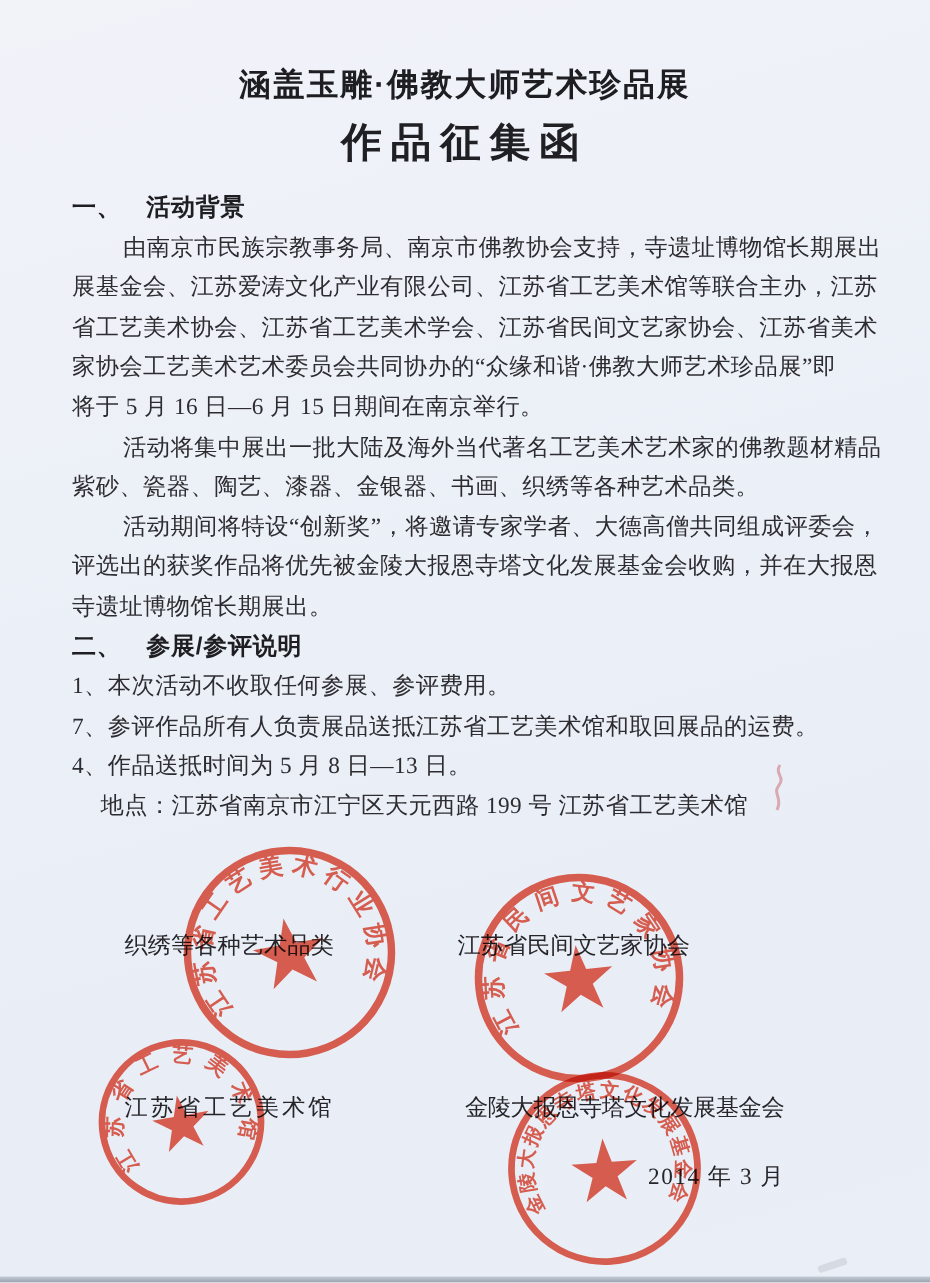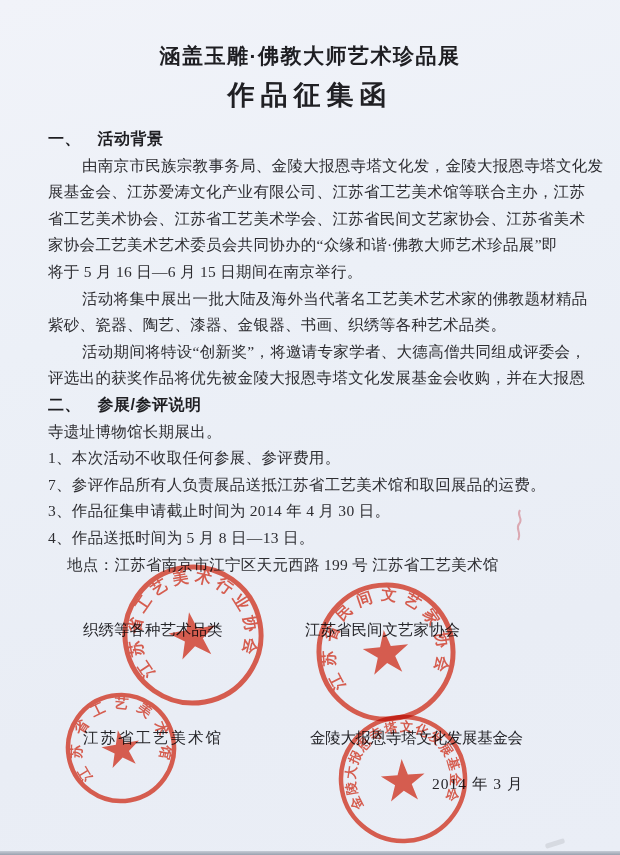--- a/index.html
+++ b/index.html
@@ -53,34 +53,33 @@
 
 <div class="page">
 
   <div class="titles">
     <div class="title1">涵盖玉雕·佛教大师艺术珍品展</div>
     <div class="title2">作品征集函</div>
   </div>
 
   <div class="body">
     <div class="ln hd">一、　活动背景</div>
-    <div class="ln ind">由南京市民族宗教事务局、金陵大报恩寺塔文化发，金陵大报恩寺塔文化发</div>
+    <div class="ln ind">由南京市民族宗教事务局、南京市佛教协会支持，寺遗址博物馆长期展出</div>
     <div class="ln">展基金会、江苏爱涛文化产业有限公司、江苏省工艺美术馆等联合主办，江苏</div>
     <div class="ln">省工艺美术协会、江苏省工艺美术学会、江苏省民间文艺家协会、江苏省美术</div>
     <div class="ln">家协会工艺美术艺术委员会共同协办的“众缘和谐·佛教大师艺术珍品展”即</div>
     <div class="ln">将于 5 月 16 日—6 月 15 日期间在南京举行。</div>
     <div class="ln ind">活动将集中展出一批大陆及海外当代著名工艺美术艺术家的佛教题材精品</div>
     <div class="ln">紫砂、瓷器、陶艺、漆器、金银器、书画、织绣等各种艺术品类。</div>
     <div class="ln ind">活动期间将特设“创新奖”，将邀请专家学者、大德高僧共同组成评委会，</div>
     <div class="ln">评选出的获奖作品将优先被金陵大报恩寺塔文化发展基金会收购，并在大报恩</div>
+    <div class="ln">寺遗址博物馆长期展出。</div>
     <div class="ln hd">二、　参展/参评说明</div>
-    <div class="ln">寺遗址博物馆长期展出。</div>
     <div class="ln">1、本次活动不收取任何参展、参评费用。</div>
     <div class="ln">7、参评作品所有人负责展品送抵江苏省工艺美术馆和取回展品的运费。</div>
-    <div class="ln">3、作品征集申请截止时间为 2014 年 4 月 30 日。</div>
     <div class="ln">4、作品送抵时间为 5 月 8 日—13 日。</div>
     <div class="ln ind-sm">地点：江苏省南京市江宁区天元西路 199 号  江苏省工艺美术馆</div>
   </div>
 
   <div class="sig org1">织绣等各种艺术品类</div>
   <div class="sig org2">江苏省民间文艺家协会</div>
   <div class="sig org3">江苏省工艺美术馆</div>
   <div class="sig org4">金陵大报恩寺塔文化发展基金会</div>
   <div class="sig date">2014 年 3 月</div>
 

